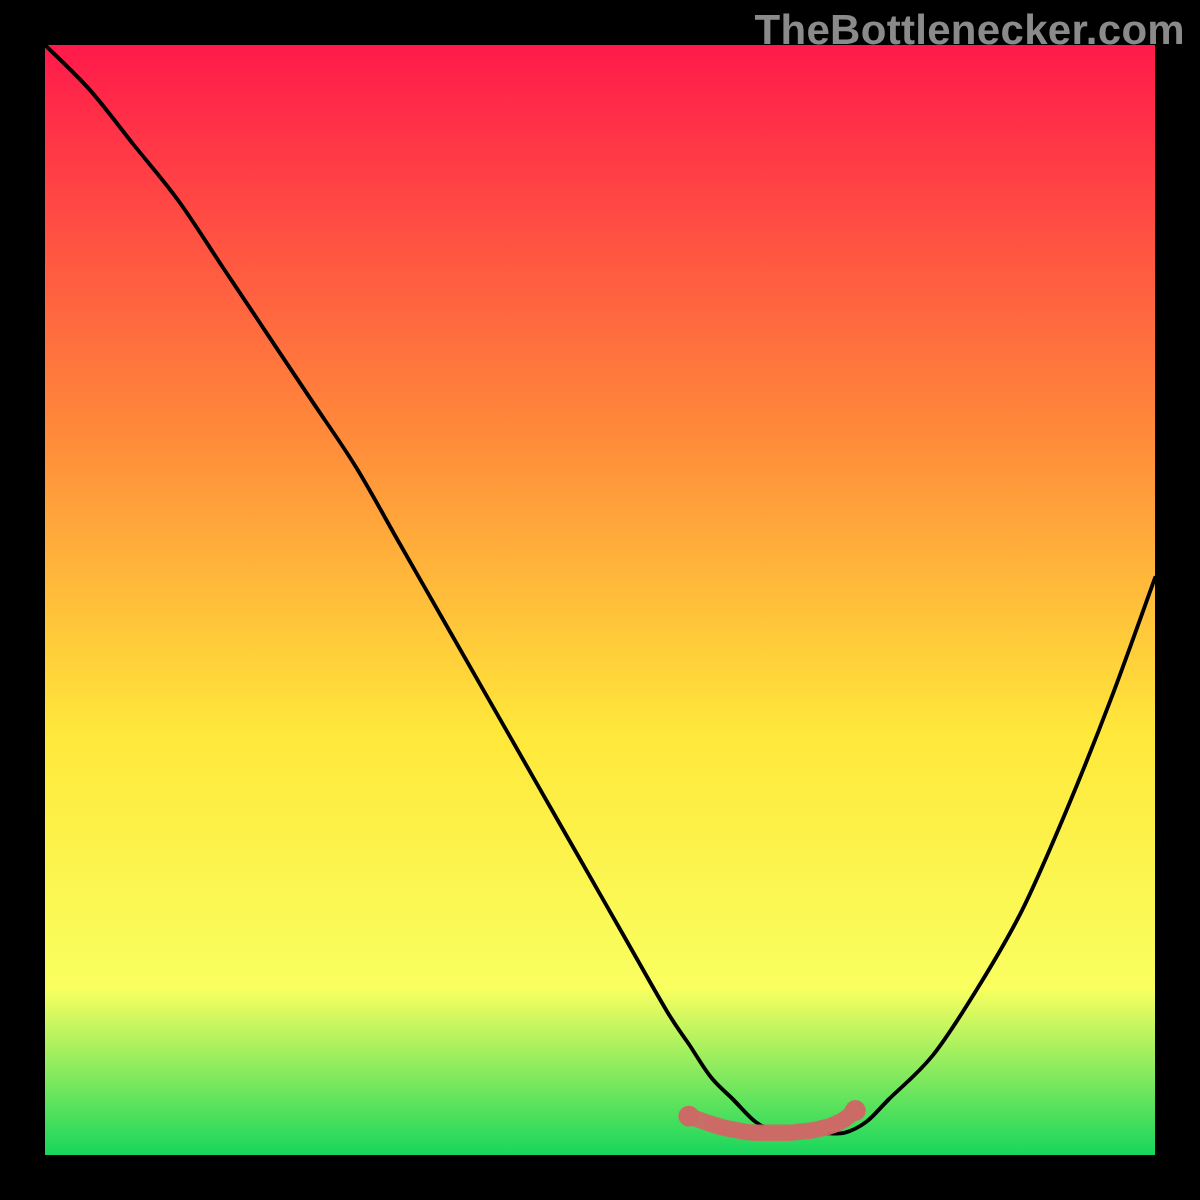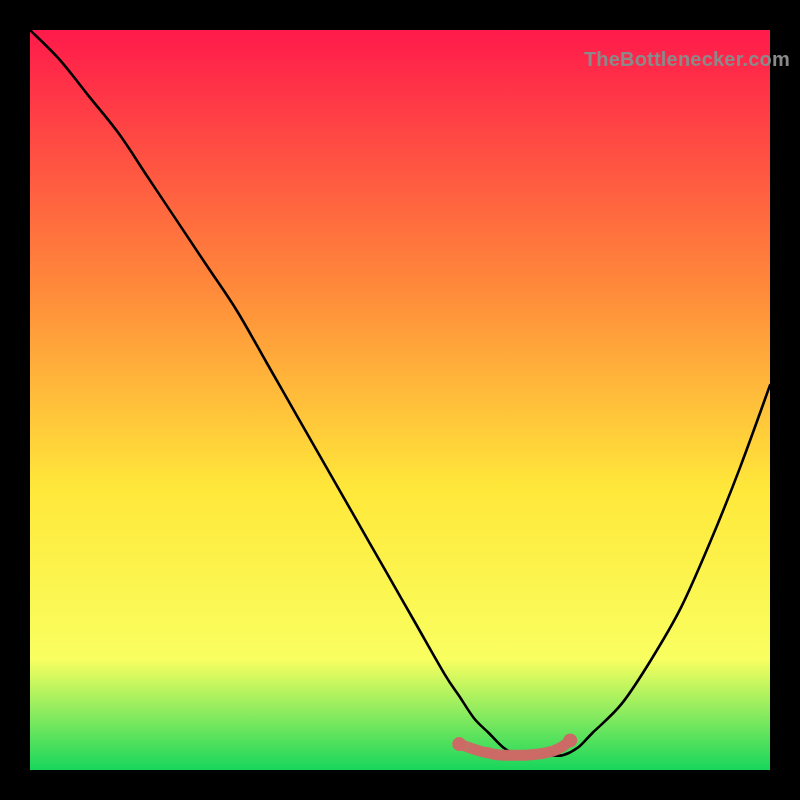--- a/index.html
+++ b/index.html
@@ -14,26 +14,25 @@
   .frame {
     position: relative;
     width: 800px;
     height: 800px;
     background: #000;
   }
   .attribution {
     position: absolute;
     top: 4px;
     right: 10px;
-    font-size: 20px;
+    font-size: 28px;
     font-weight: 600;
     color: #8a8a8a;
     letter-spacing: 0.2px;
     z-index: 10;
-    margin-top: 44px;
   }
   .plot {
     position: absolute;
     left: 30px;
     top: 30px;
     width: 740px;
     height: 740px;
   }
   svg {
     display: block;

